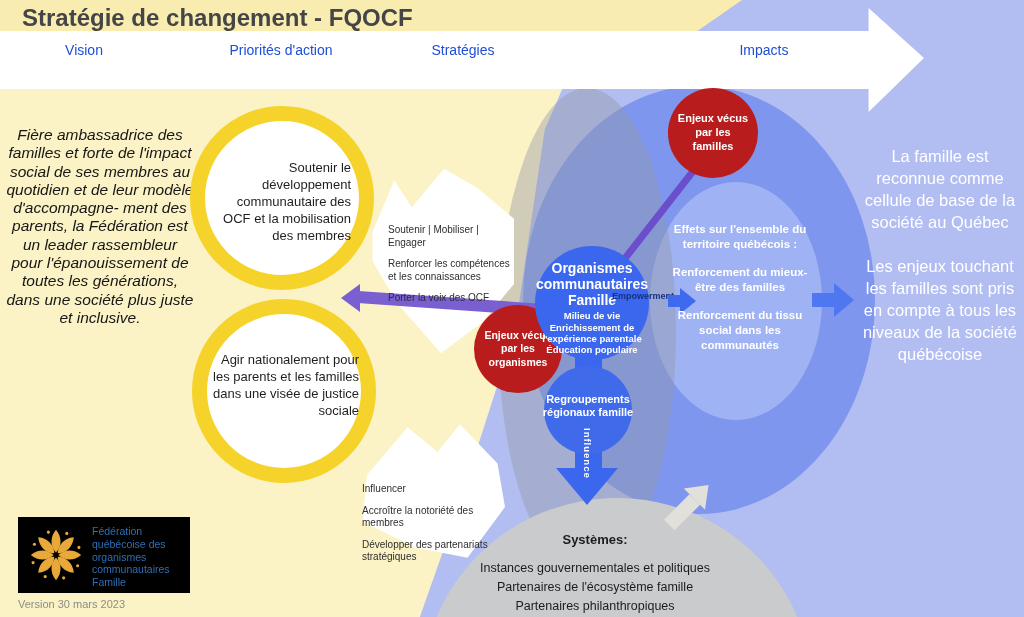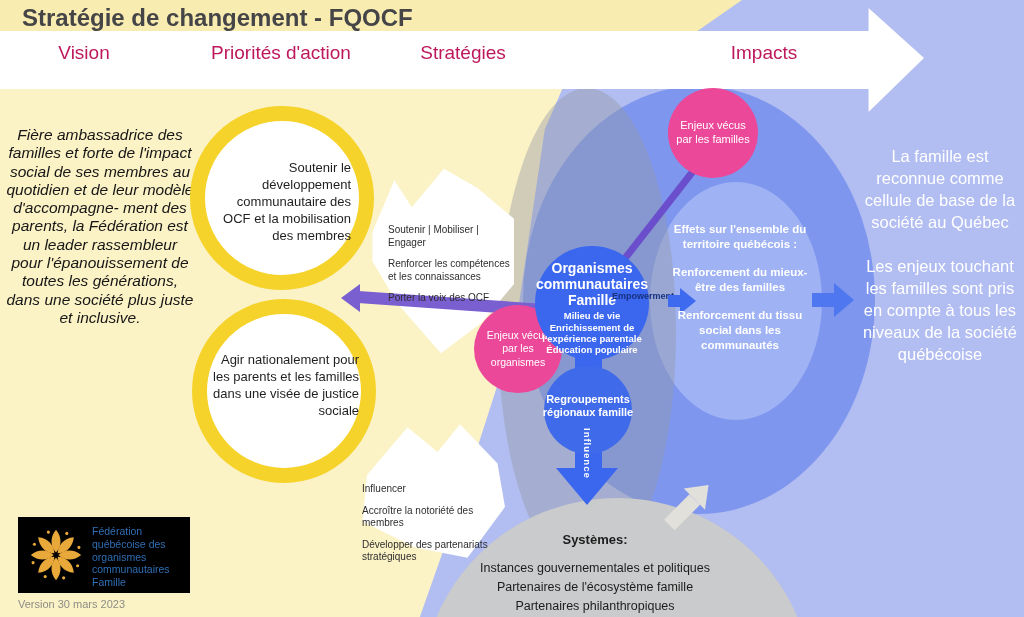--- a/index.html
+++ b/index.html
@@ -19,21 +19,21 @@
   .grey-arrow .shaft{position:absolute;left:0;top:22px;width:36px;height:15px;background:#e2e0da;}
   .grey-arrow .head{position:absolute;left:36px;top:14px;width:0;height:0;
     border-left:20px solid #e2e0da;border-top:15px solid transparent;border-bottom:15px solid transparent;}
 
   
   .title-band{left:0;top:0;width:742px;height:31px;background:#f8ecb0;
     clip-path:polygon(0 0,100% 0,94% 100%,0 100%);}
   .header-arrow{left:0;top:8px;width:924px;height:104px;background:#ffffff;
     clip-path:polygon(0 22%,94% 22%,94% 0,100% 48%,94% 100%,94% 78%,0 78%);}
   .page-title{left:22px;top:4px;font-size:24px;font-weight:600;color:#454547;}
-  .col-head{top:42px;font-size:19px;color:#be185d;text-align:center;}
+  .col-head{top:42px;font-size:14px;color:#1d4ed8;text-align:center;}
   .head-vision{left:24px;width:120px;}
   .head-prior{left:181px;width:200px;}
   .head-strat{left:400px;width:126px;}
   .head-impacts{left:698px;width:132px;}
 
   
   .vision-text{left:6px;top:126px;width:188px;font-size:15.5px;font-style:italic;font-weight:500;
     color:#161616;text-align:center;line-height:1.18;}
 
   
@@ -55,21 +55,21 @@
   .wtext1{left:388px;top:224px;width:126px;}
   .wtext2{left:362px;top:483px;width:136px;}
 
   
   .p-connector{left:703px;top:155px;width:168px;height:7px;background:#6a4ecb;
     transform-origin:left center;transform:rotate(128deg);}
   .p-shaft{left:358px;top:291px;width:190px;height:12px;background:#7a5fd0;
     transform-origin:left center;transform:rotate(4deg);}
   .p-head{left:341px;top:284px;width:0;height:0;border-right:19px solid #7a5fd0;
     border-top:14px solid transparent;border-bottom:14px solid transparent;}
-  .p-circle{border-radius:50%;background:#ec4899;color:#ffffff;font-weight:normal;
+  .p-circle{border-radius:50%;background:#b91c1c;color:#ffffff;font-weight:bold;
     display:flex;align-items:center;justify-content:center;text-align:center;}
   .p-circle1{left:668px;top:88px;width:90px;height:90px;font-size:11px;line-height:1.25;padding:6px;}
   .p-circle2{left:474px;top:305px;width:88px;height:88px;font-size:10.5px;line-height:1.25;padding:6px;}
 
   
   .center-circle{left:535px;top:246px;width:114px;height:114px;border-radius:50%;background:#3b67ef;
     color:#fff;text-align:center;}
   .center-title{margin-top:14px;font-size:14px;font-weight:bold;line-height:1.15;}
   .center-sub{margin-top:2px;font-size:9.5px;font-weight:bold;line-height:1.2;}
   .center-sub span{display:block;}

